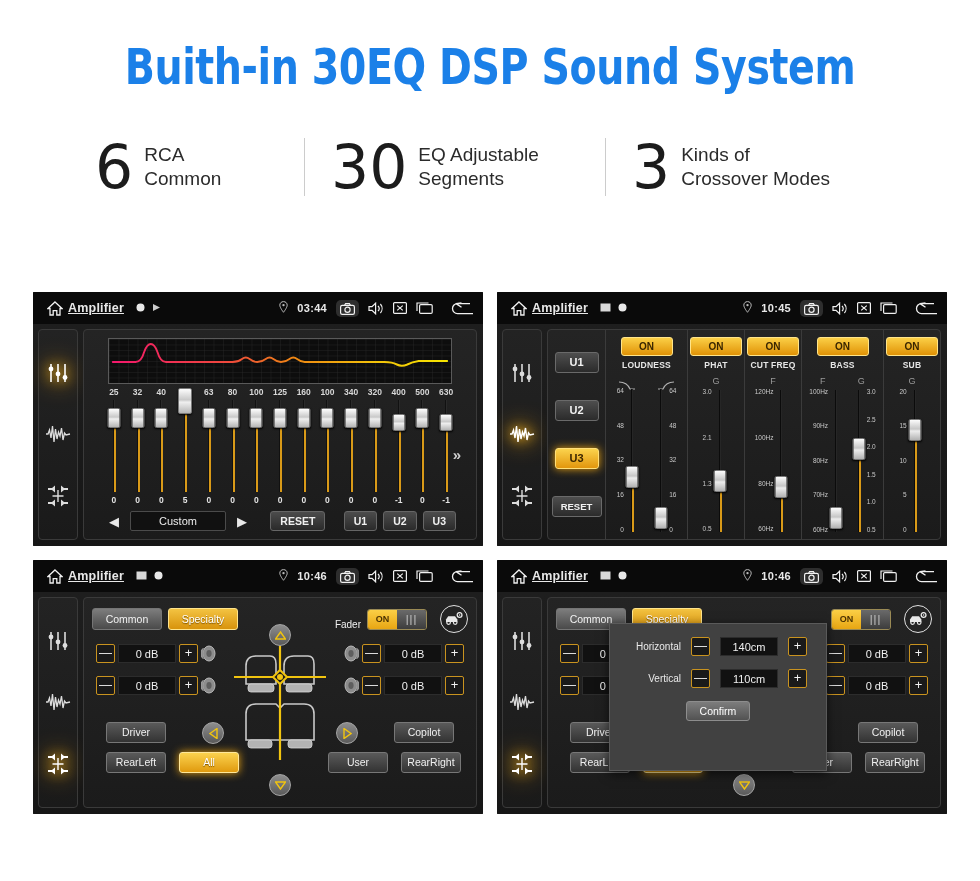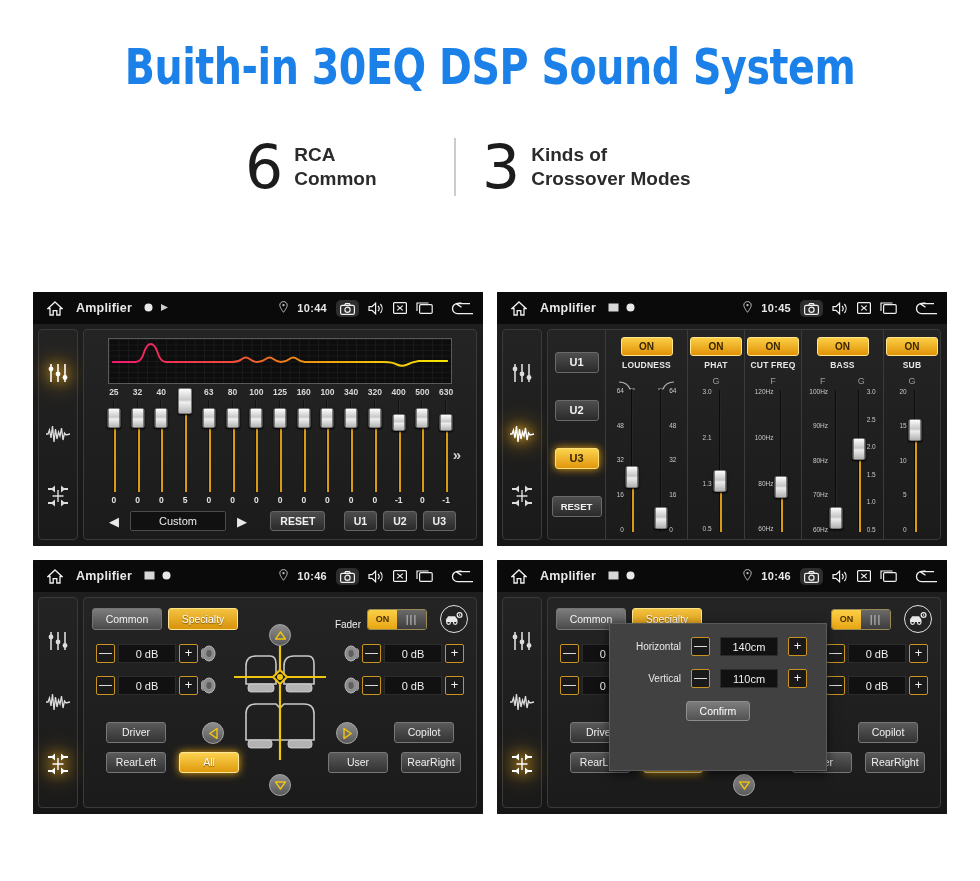--- a/index.html
+++ b/index.html
@@ -42,21 +42,21 @@
     font-size: 60px;
     color: #1c1c1c;
     font-weight: 400;
     line-height: 0.95;
     font-family: "DejaVu Sans", sans-serif;
   }
   .stat-text {
     font-size: 19px;
     color: #2b2b2b;
     line-height: 1.25;
-    font-weight: 700;
+    font-weight: 400;
   }
   .stat-divider {
     width: 1px; height: 58px;
     background: #cccccc;
   }
   .stat-w1 { width: 235px; }
   .stat-w2 { width: 300px; }
   .stat-w3 { width: 305px; }
 
   
@@ -83,21 +83,21 @@
     display: flex;
     align-items: center;
     padding: 0 9px;
     color: #e8e8e8;
     font-size: 11px;
     position: relative;
   }
   .sb-home { width: 26px; display:flex; justify-content:center; }
   .sb-title {
     font-size: 12.5px; font-weight: bold;
-    margin-left: 8px; letter-spacing: 0.2px;
+    margin-left: 0; letter-spacing: 0.2px; text-decoration: underline;
   }
   .sb-minis { display:flex; align-items:center; gap:7px; margin-left:12px; }
   .sb-right {
     margin-left: auto; display: flex; align-items: center; gap: 9px;
   }
   .sb-time { font-size: 11px; font-weight: bold; letter-spacing: 0.3px; }
   .sb-pin { opacity: 0.85; }
   .sb-cam {
     background: #2e2e2e; border-radius: 5px;
     padding: 3px 4px 2px 4px; display:flex;
@@ -374,20 +374,27 @@
 
 <div class="stats-row">
   <div class="stat stat-w1">
     <span class="stat-num">6</span>
     <span class="stat-text">
       <span>RCA</span><br>
       <span>Common</span>
     </span>
   </div>
   <div class="stat-divider"></div>
+  <div class="stat stat-w2">
+    <span class="stat-num">30</span>
+    <span class="stat-text">
+      <span>EQ Adjustable</span><br>
+      <span>Segments</span>
+    </span>
+  </div>
   <div class="stat-divider"></div>
   <div class="stat stat-w3">
     <span class="stat-num">3</span>
     <span class="stat-text">
       <span>Kinds of</span><br>
       <span>Crossover Modes</span>
     </span>
   </div>
 </div>
 
@@ -407,21 +414,21 @@
             </svg></span>
         <span><svg width="9" height="9">
               <path d="M1 1 L8 4.5 L1 8 Z" fill="#cccccc"></path>
             </svg></span>
       </span>
       <span class="sb-right">
         <span class="sb-pin"><svg width="9" height="12" viewBox="0 0 9 12">
               <path d="M4.5 0.6 C2.3 0.6 0.8 2.2 0.8 4.2 C0.8 6.6 4.5 11.3 4.5 11.3 C4.5 11.3 8.2 6.6 8.2 4.2 C8.2 2.2 6.7 0.6 4.5 0.6 Z" fill="none" stroke="#dadada" stroke-width="1"></path>
               <circle cx="4.5" cy="4.1" r="1.2" fill="#dadada"></circle>
             </svg></span>
-        <span class="sb-time">10:44</span>
+        <span class="sb-time">03:44</span>
         <span class="sb-cam">
             <svg width="15" height="12" viewBox="0 0 15 12">
               <rect x="0.6" y="2.3" width="13.8" height="9" rx="1.6" fill="none" stroke="#f0f0f0" stroke-width="1.2"></rect>
               <path d="M4.6 2.3 L5.6 0.6 L9.4 0.6 L10.4 2.3" fill="none" stroke="#f0f0f0" stroke-width="1.2"></path>
               <circle cx="7.5" cy="6.8" r="2.6" fill="none" stroke="#f0f0f0" stroke-width="1.2"></circle>
             </svg>
           </span>
         <span class="sb-icon">
             <svg width="16" height="13" viewBox="0 0 16 13">
               <path d="M1 4.6 L4 4.6 L7.6 1.2 L7.6 11.8 L4 8.4 L1 8.4 Z" fill="none" stroke="#f0f0f0" stroke-width="1.2"></path>

